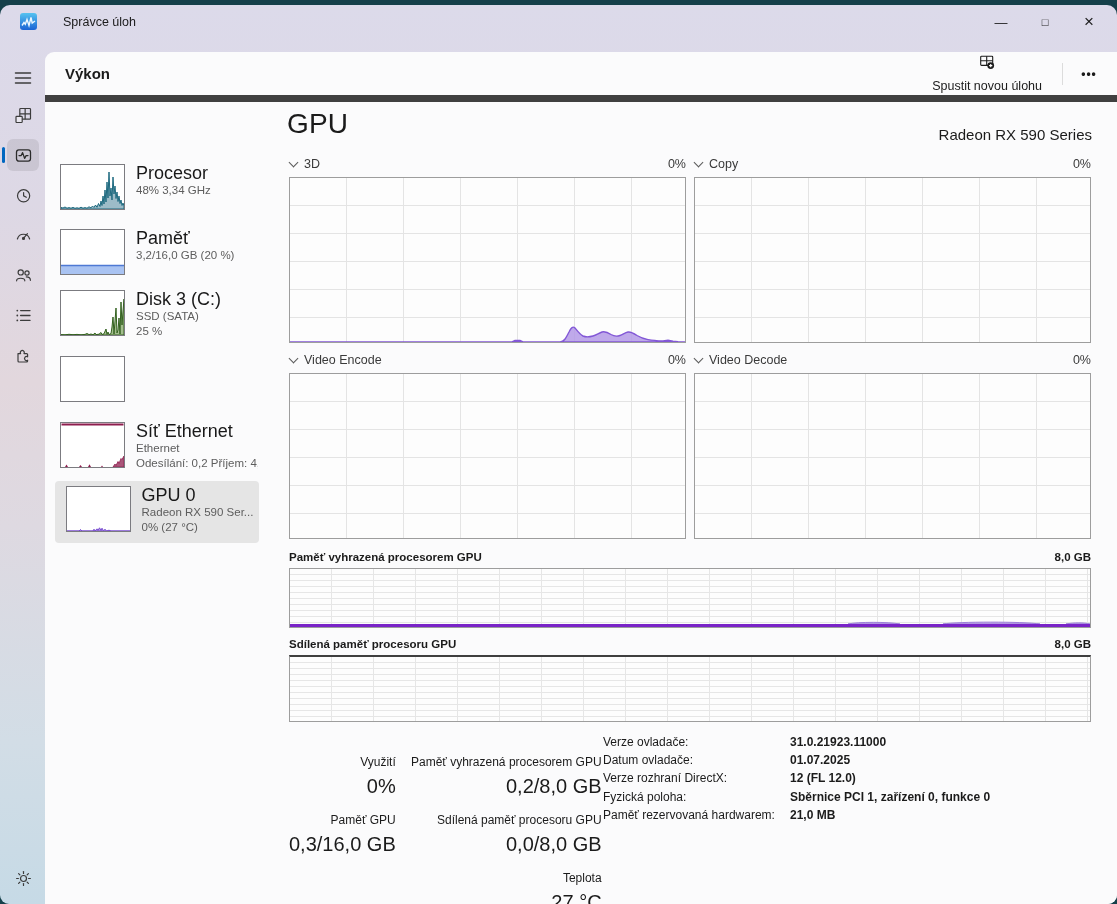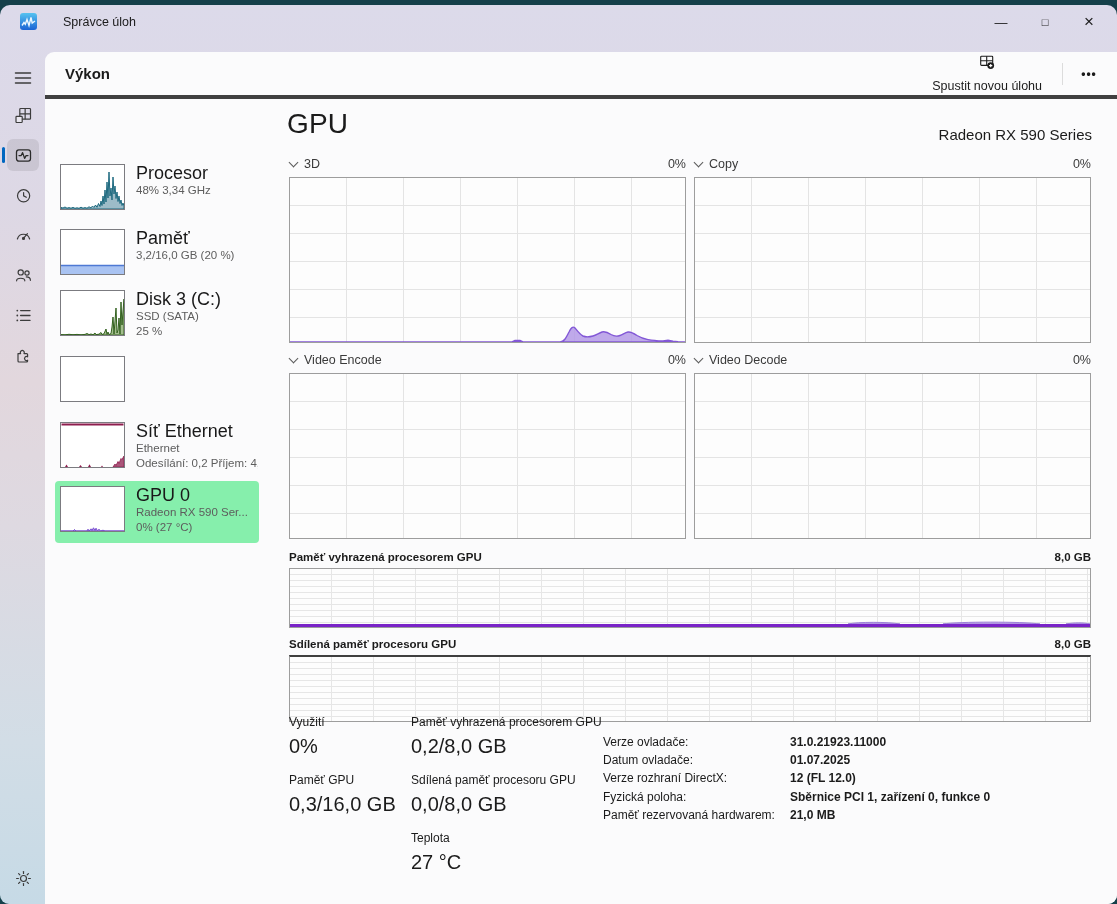--- a/index.html
+++ b/index.html
@@ -30,32 +30,32 @@
   
   .rail{position:absolute;left:0;top:47px;bottom:0;width:45px;}
   .railbtn{position:absolute;left:7px;width:32px;height:32px;border-radius:6px;
     display:flex;align-items:center;justify-content:center;}
   .railbtn.selected{background:rgba(0,0,0,0.085);}
   .accent-bar{position:absolute;left:-5px;top:8px;width:3px;height:16px;border-radius:2px;background:#0067c0;}
   .railbtn svg{display:block;}
 
   
   .card{position:absolute;left:45px;top:47px;right:0;bottom:0;background:#fbfbfc;border-top-left-radius:9px;}
-  .toolbar{position:absolute;top:0;left:0;right:0;height:43px;border-bottom:4px solid #404040;display:flex;align-items:center;}
+  .toolbar{position:absolute;top:0;left:0;right:0;height:43px;border-bottom:7px solid #404040;display:flex;align-items:center;}
   .page-title{margin-left:20px;font-size:15px;font-weight:700;}
   .toolbar-right{margin-left:auto;margin-right:12px;display:flex;align-items:center;}
   .runtask{display:flex;align-items:center;gap:9px;font-size:12.5px;padding:6px 10px;border-radius:4px;flex-direction:column;}
   .tdivider{width:1px;height:22px;background:#dcdcdc;margin:0 10px;}
   .morebtn{width:32px;height:26px;font-size:12px;letter-spacing:1px;font-weight:700;}
 
   
   .perf-list{position:absolute;left:10px;top:52px;width:204px;}
   .perf-item{position:absolute;left:0;width:204px;height:62px;display:flex;align-items:flex-start;
     padding:5px 0 0 5px;box-sizing:border-box;border-radius:4px;text-align:left;}
-  .perf-item.selected{background:#86efac;}
+  .perf-item.selected{background:#e5e5e5;justify-content:center;}
   .thumb{width:65px;height:46px;background:#fff;border:1px solid #7b7b80;box-sizing:border-box;flex:none;}
   .thumb svg{display:block;}
   .pi-text{margin-left:11px;min-width:0;}
   .pi-title{font-size:18px;line-height:19px;color:#191919;white-space:nowrap;}
   .pi-line{font-size:11.5px;line-height:15px;color:#5d5d5d;white-space:nowrap;overflow:hidden;max-width:122px;}
 
   
   .gpu-heading{position:absolute;left:242px;top:56px;font-size:28px;font-weight:400;letter-spacing:0.2px;}
   .gpu-device{position:absolute;right:25px;top:74px;font-size:15px;}
 
@@ -76,21 +76,21 @@
     background:
       repeating-linear-gradient(to right,transparent 0,transparent 41px,#e6e6e6 41px,#e6e6e6 42px),
       repeating-linear-gradient(to bottom,transparent 0,transparent 5px,#e6e6e6 5px,#e6e6e6 6px),
       #fdfdfd;}
   .memline{position:absolute;left:0;right:0;bottom:0;height:3px;background:#7a24c8;}
   .memchart.shared{border-top:2px solid #3f3f3f;}
 
   
   .stat-label{font-size:12px;line-height:15px;color:#1b1b1b;margin-bottom:3px;}
   .stat-value{font-size:20px;font-weight:300;line-height:26px;margin-bottom:14px;}
-  .stats-col{position:absolute;top:663px;}
+  .stats-col{position:absolute;top:703px;text-align:right;}
   .details{position:absolute;left:558px;top:681px;font-size:12px;}
   .detail-row{display:flex;line-height:18.2px;}
   .detail-row .dl{width:187px;flex:none;}
   .detail-row .dv{font-weight:700;}
 </style>
 </head>
 <body>
 
 <div class="window">
 

